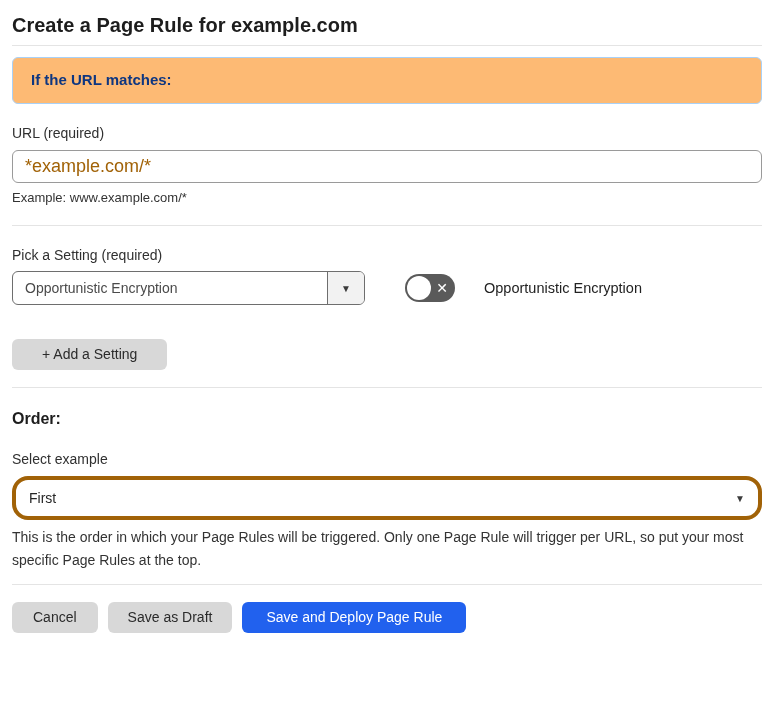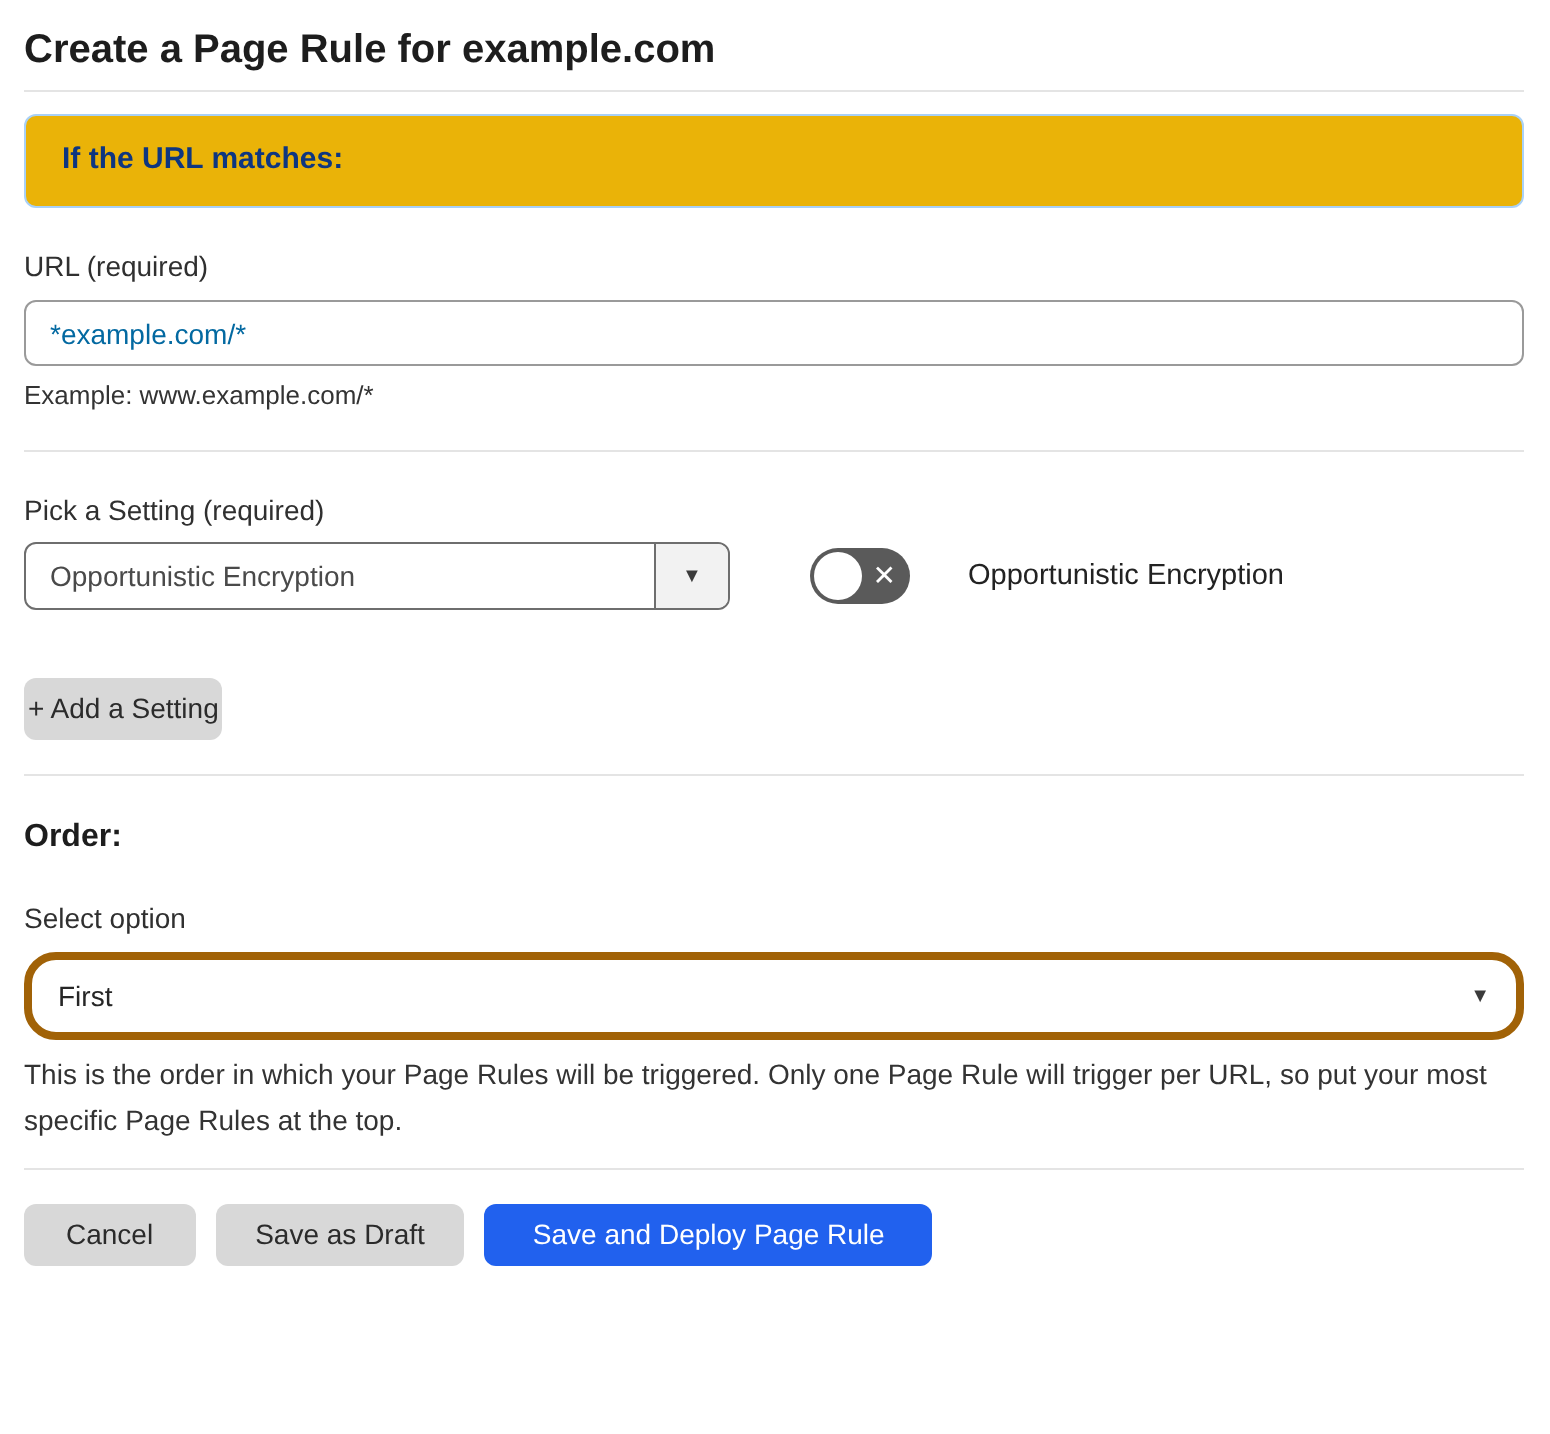--- a/index.html
+++ b/index.html
@@ -20,21 +20,21 @@
   .divider {
     height: 1px;
     background: #e4e4e4;
     border: none;
   }
   .divider.top { margin-top: 8px; }
 
   
   .info-box {
     margin-top: 11px;
-    background: #eab308;
+    background: #fdba74;
     border: 1px solid #a9d1f7;
     border-radius: 6px;
     padding: 10px 18px 11px 18px;
     font-size: 15px;
     line-height: 24px;
     color: #0e3680;
   }
   .info-box .heading { font-weight: 700; }
   .info-box a {
     color: #1a5dd6;
@@ -50,22 +50,22 @@
   }
 
   .text-input {
     margin-top: 8px;
     width: 100%;
     height: 33px;
     border: 1px solid #9a9a9a;
     border-radius: 6px;
     padding: 0 12px;
     font-family: "Liberation Sans", sans-serif;
-    font-size: 14px;
-    color: #0369a1;
+    font-size: 18px;
+    color: #a16207;
     background: #fff;
   }
   .helper-text {
     margin-top: 6px;
     font-size: 13px;
     line-height: 18px;
     color: #333333;
   }
 
   .divider.section-1 { margin-top: 18px; }
@@ -159,21 +159,21 @@
     font-size: 14px;
     cursor: pointer;
     line-height: 31px;
   }
   .btn.gray {
     background: #d8d8d8;
     color: #2b2b2b;
   }
   .btn.add-setting {
     margin-top: 34px;
-    padding: 0 2px;
+    padding: 0 30px;
   }
 
   .divider.section-2 { margin-top: 17px; }
 
   
   .order-select {
     margin-top: 8px;
     display: flex;
     align-items: center;
     width: 100%;
@@ -250,21 +250,21 @@
     </div>
     <div class="toggle-label">Opportunistic Encryption</div>
   </div>
 
   <button class="btn gray add-setting">+ Add a Setting</button>
 
   <div class="divider section-2"></div>
 
   <h2 class="section-heading">Order:</h2>
 
-  <div class="field-label">Select option</div>
+  <div class="field-label">Select example</div>
 
   <div class="order-select">
     <span class="value">First</span>
     <span class="arrow">▼</span>
   </div>
 
   <div class="order-helper">This is the order in which your Page Rules will be triggered. Only one Page Rule will trigger per URL, so put your most specific Page Rules at the top.</div>
 
   <div class="divider section-3"></div>
 

